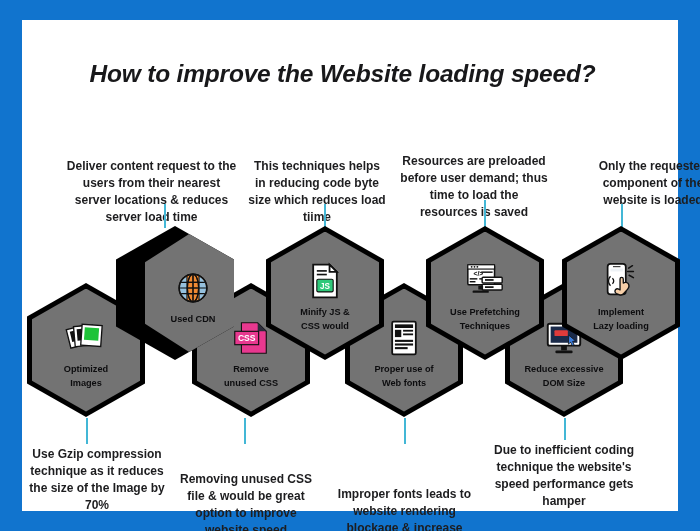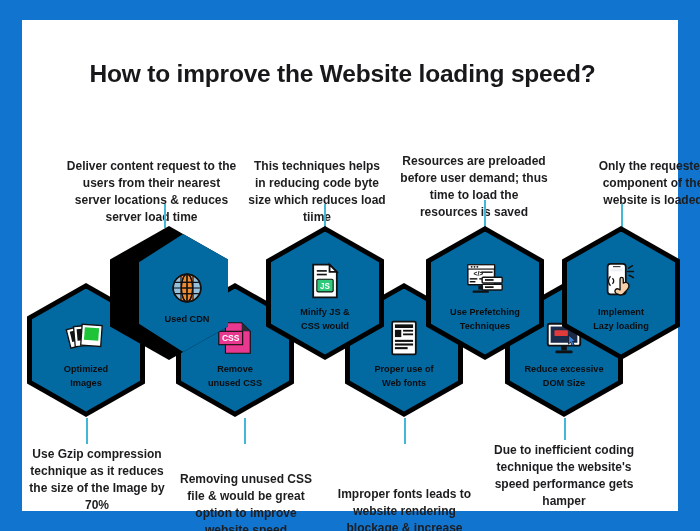--- a/index.html
+++ b/index.html
@@ -23,20 +23,21 @@
   #title {
     position: absolute;
     left: 0; top: 40px;
     width: 641px;
     text-align: center;
     font-size: 24.5px;
     font-weight: bold;
     color: #18181a;
     letter-spacing: -0.2px;
     font-family: "Liberation Sans", sans-serif;
+    font-style: italic;
   }
   .note {
     position: absolute;
     font-size: 12px;
     font-weight: bold;
     line-height: 1.42;
     color: #1d1d1f;
     text-align: center;
     font-family: "Liberation Sans", sans-serif;
   }
@@ -49,21 +50,21 @@
     position: absolute;
     width: 118px; height: 134px;
     background: #000000;
     clip-path: polygon(50% 0%, 100% 25%, 100% 75%, 50% 100%, 0% 75%, 0% 25%);
     display: flex;
     align-items: center;
     justify-content: center;
   }
   .hex-inner {
     width: 108px; height: 123px;
-    background: #0369a1;
+    background: #737373;
     clip-path: polygon(50% 0%, 100% 25%, 100% 75%, 50% 100%, 0% 75%, 0% 25%);
     display: flex;
     flex-direction: column;
     align-items: center;
     justify-content: center;
     padding-top: 6px;
   }
   .hex-icon {
     width: 44px; height: 44px;
     display: flex; align-items: center; justify-content: center;
@@ -129,21 +130,21 @@
             </g>
           </svg>
         </div>
         <div class="hex-label">
           <span>Optimized</span><br>
           <span>Images</span>
         </div>
       </div>
     </div>
 
-    <div class="hex" style="left:154px; top:263px;">
+    <div class="hex" style="left:170px; top:263px;">
       <div class="hex-inner">
         <div class="hex-icon">
           <svg viewBox="0 0 44 44" width="42" height="42">
             <path d="M12 6 h17 l9 9 v23 h-26 z" fill="#e8388f" stroke="#111" stroke-width="1.2"></path>
             <path d="M29 6 l9 9 h-9 z" fill="#2b2b3a"></path>
             <rect x="5" y="15" width="25" height="14" fill="#e8388f" stroke="#111" stroke-width="1.2"></rect>
             <text x="17.5" y="25.5" font-family="Liberation Sans, sans-serif" font-size="9" font-weight="bold" fill="#ffffff" text-anchor="middle">CSS</text>
           </svg>
         </div>
         <div class="hex-label">
@@ -186,21 +187,21 @@
             <rect x="13" y="35" width="18" height="3" rx="1.2" fill="#111"></rect>
           </svg>
         </div>
         <div class="hex-label">
           <span>Reduce excessive</span><br>
           <span>DOM Size</span>
         </div>
       </div>
     </div>
 
-    <div class="hex" style="left:88px; top:206px;padding-left:36px;">
+    <div class="hex" style="left:94px; top:206px;padding-left:36px;">
       <div class="hex-inner">
         <div class="hex-icon">
           <svg viewBox="0 0 44 44" width="38" height="38">
             <circle cx="22" cy="22" r="16" fill="#f08a33" stroke="#111" stroke-width="1.6"></circle>
             <path d="M6 22 a16 16 0 0 1 32 0 a16 16 0 0 1 -32 0z" fill="none"></path>
             <ellipse cx="22" cy="22" rx="6.5" ry="16" fill="none" stroke="#111" stroke-width="1.4"></ellipse>
             <path d="M22 6 v32" stroke="#111" stroke-width="1.4"></path>
             <path d="M7.2 15.5 h29.6 M7.2 28.5 h29.6 M6 22 h32" stroke="#111" stroke-width="1.4" fill="none"></path>
             <path d="M22 6 a16 16 0 0 0 0 32 z" fill="#7eb6e0" opacity="0.0"></path>
             <clipPath id="gclip">

